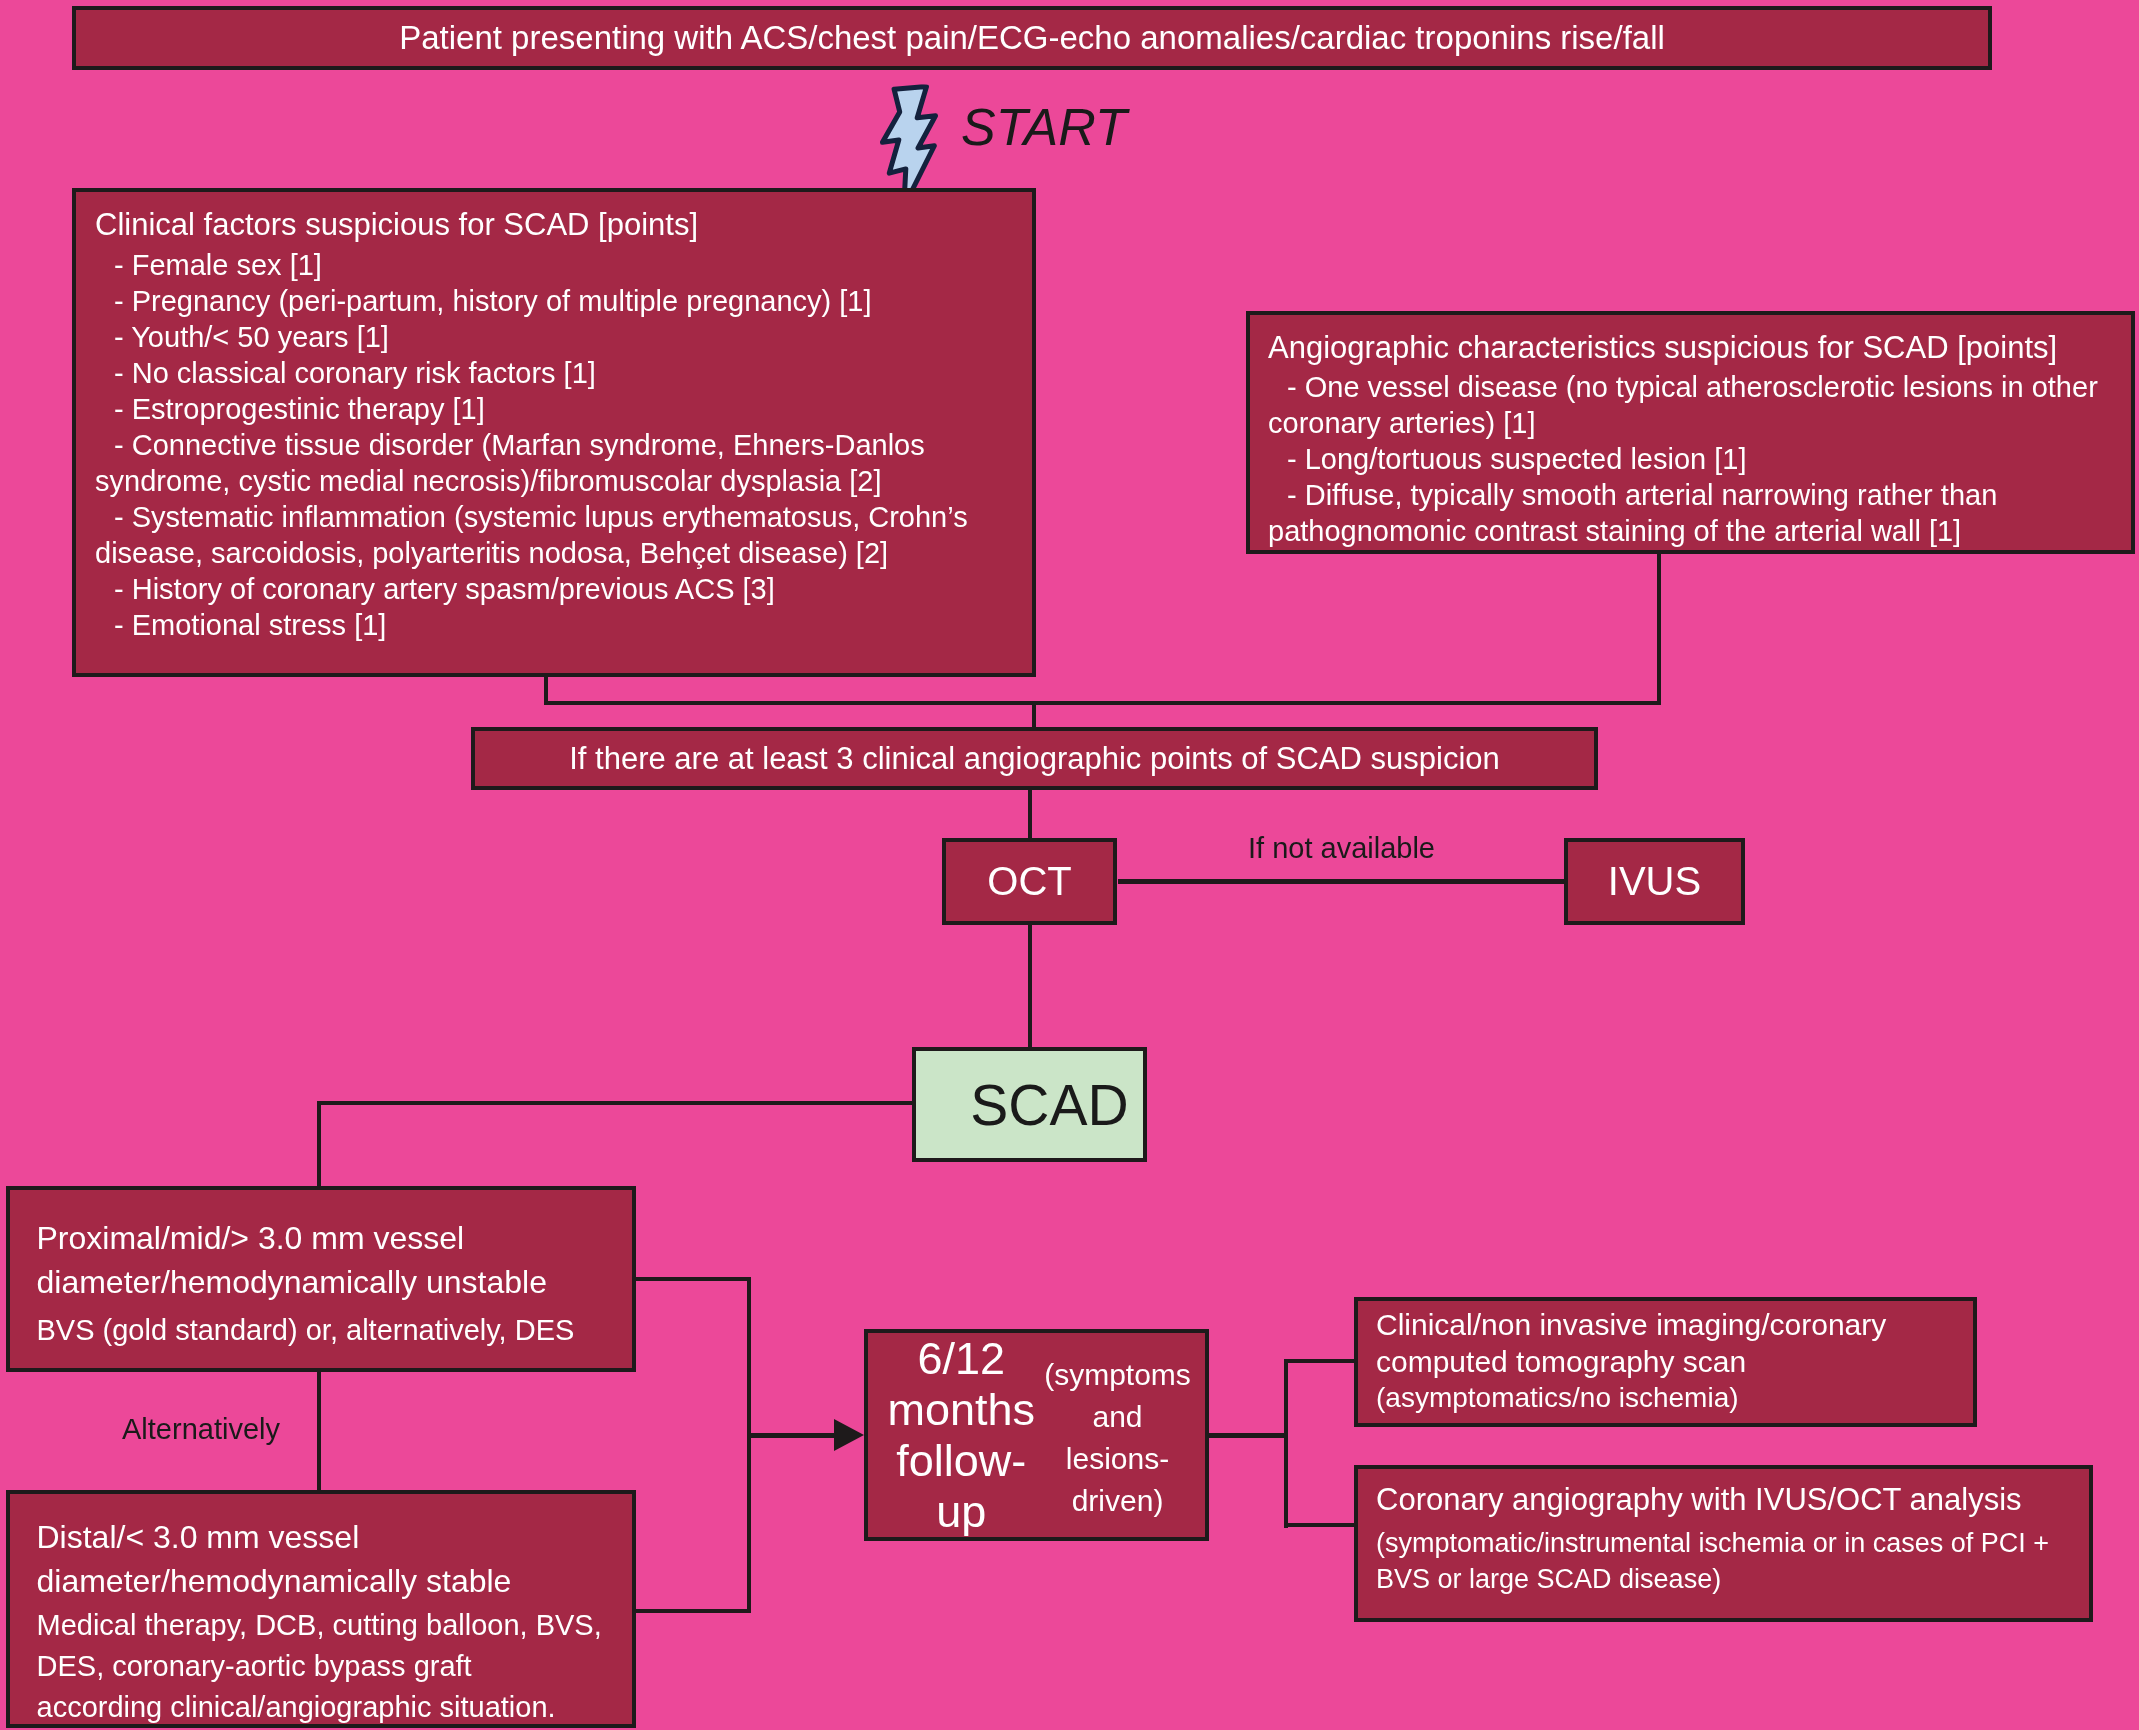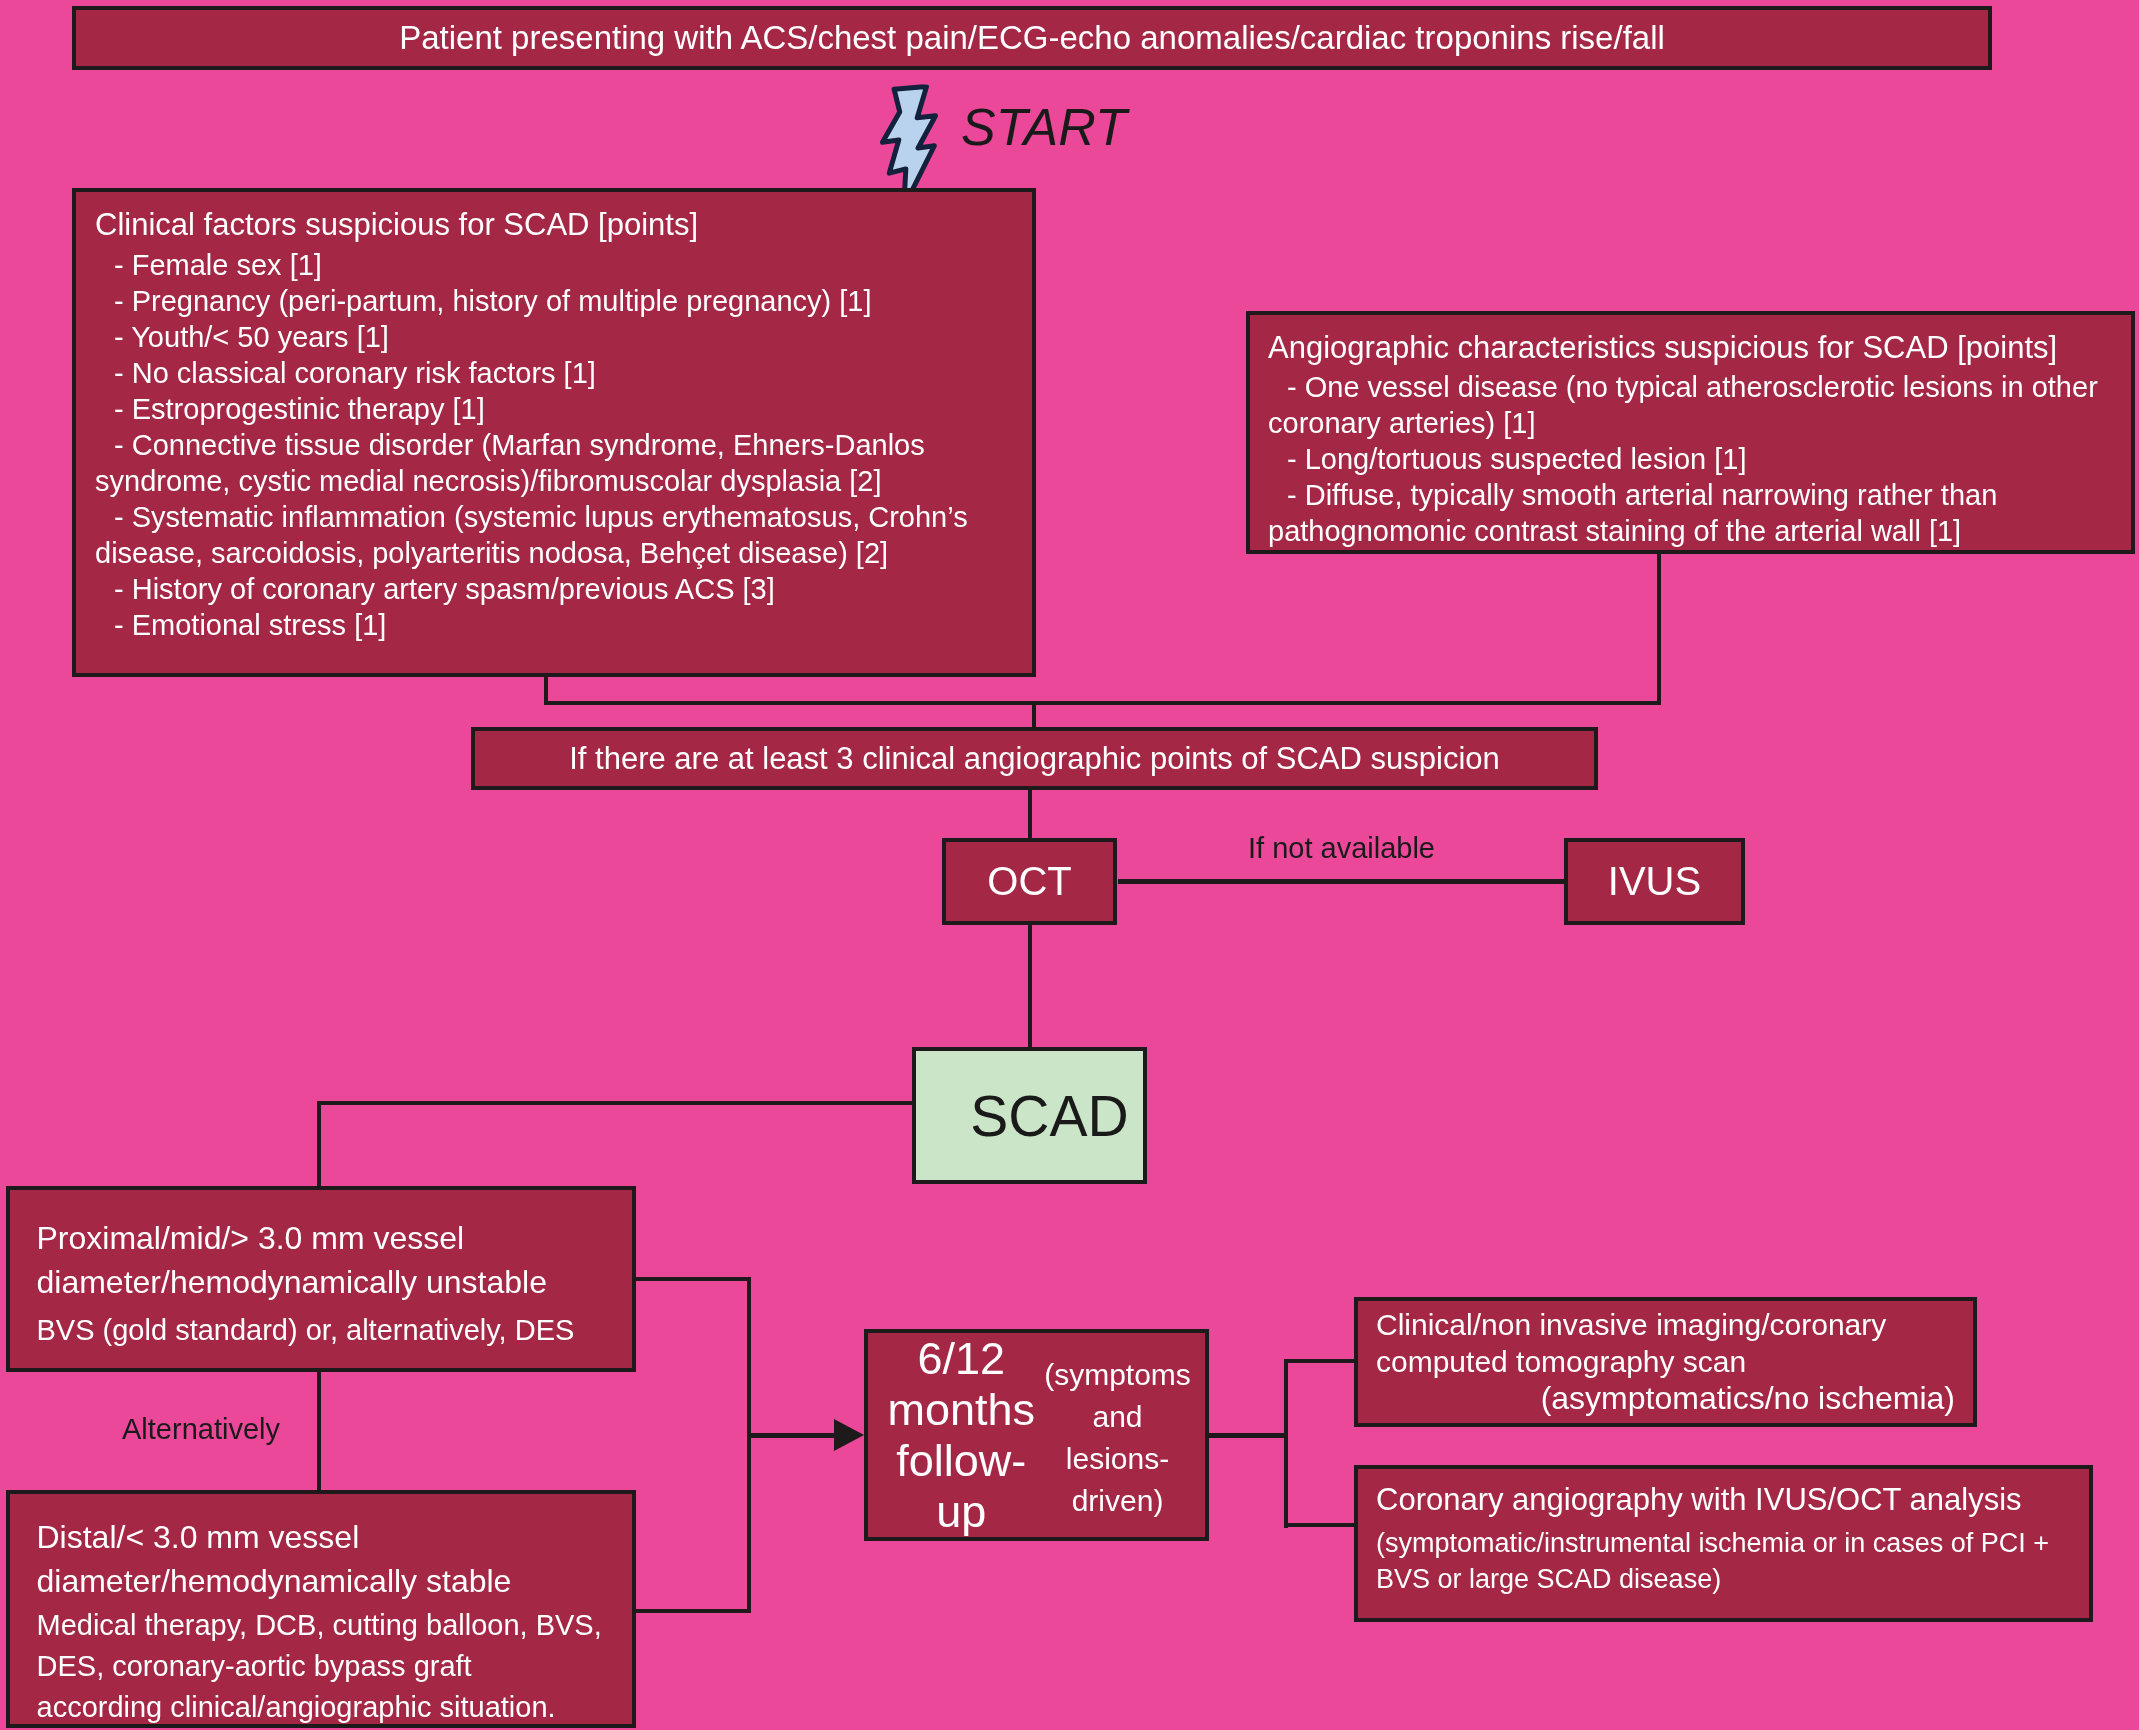--- a/index.html
+++ b/index.html
@@ -72,21 +72,21 @@
   <div class="label-dark" style="left:1222px;top:832px;width:239px;text-align:center;font-size:29px;">
     <span>If not available</span>
   </div>
   <div class="line" style="left:1118px;top:879px;width:446px;height:4.8px;"></div>
   <div class="box banner" style="left:1564px;top:838px;width:181px;height:87px;font-size:40px;">
     <span>IVUS</span>
   </div>
 
   <div class="line" style="left:1028px;top:925px;width:4.1px;height:166px;"></div>
 
-  <div class="box banner green" style="left:912px;top:1047px;width:235px;height:137px;font-size:57px;border-color:#1e1a1b;padding-left:40px;">
+  <div class="box banner green" style="left:912px;top:1047px;width:235px;height:115px;font-size:57px;border-color:#1e1a1b;padding-left:40px;">
     <span>SCAD</span>
   </div>
 
   <div class="line" style="left:317px;top:1101px;width:595px;height:4.1px;"></div>
   <div class="line" style="left:317px;top:1101px;width:4.1px;height:87px;"></div>
 
   <div class="box" style="left:5.5px;top:1186px;width:630px;height:186px;padding:26px 27px;">
     <div style="font-size:32px;line-height:44px;">Proximal/mid/&gt; 3.0 mm vessel diameter/hemodynamically unstable</div>
     <div style="font-size:29px;line-height:40px;margin-top:6px;">BVS (gold standard) or, alternatively, DES</div>
   </div>
@@ -112,21 +112,21 @@
     <div style="font-size:30px;line-height:42px;margin-top:5.5px;">(symptoms and lesions-driven)</div>
   </div>
 
   <div class="line" style="left:1209px;top:1433px;width:79px;height:4.8px;"></div>
   <div class="line" style="left:1284px;top:1359px;width:4.1px;height:169px;"></div>
   <div class="line" style="left:1284px;top:1359px;width:70px;height:4.1px;"></div>
   <div class="line" style="left:1284px;top:1523px;width:70px;height:4.1px;"></div>
 
   <div class="box" style="left:1354px;top:1297px;width:623px;height:130px;padding:5px 18px;">
     <div style="font-size:30px;line-height:37px;">Clinical/non invasive imaging/coronary computed tomography scan</div>
-    <div style="font-size:32px;line-height:34px;margin-top:1.4px;text-align:right;">(asymptomatics/no ischemia)</div>
+    <div style="font-size:28px;line-height:34px;margin-top:1.4px;">(asymptomatics/no ischemia)</div>
   </div>
 
   <div class="box" style="left:1354px;top:1465px;width:739px;height:157px;padding:12.3px 18px;">
     <div style="font-size:31px;line-height:38px;">Coronary angiography with IVUS/OCT analysis</div>
     <div style="font-size:27px;line-height:36px;margin-top:6px;">(symptomatic/instrumental ischemia or in cases of PCI + BVS or large SCAD disease)</div>
   </div>
 
 </div>
 
 

